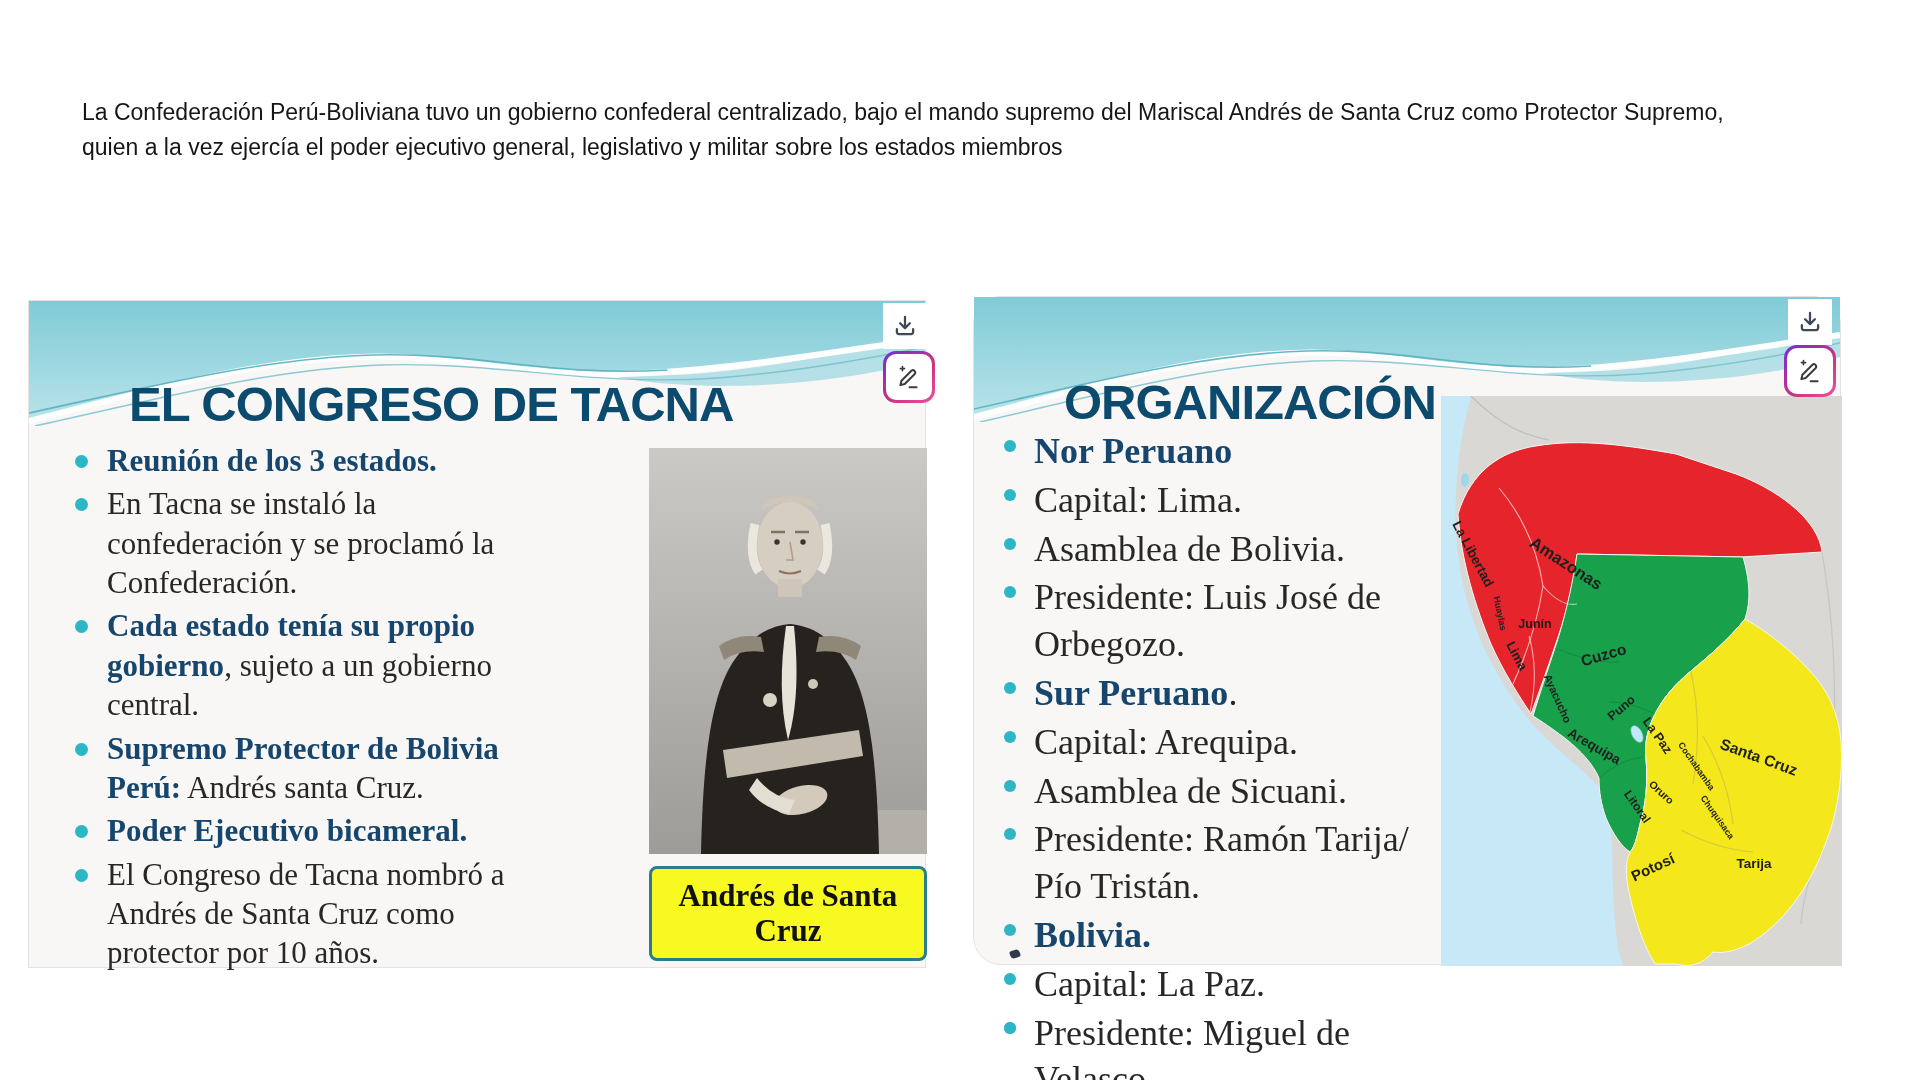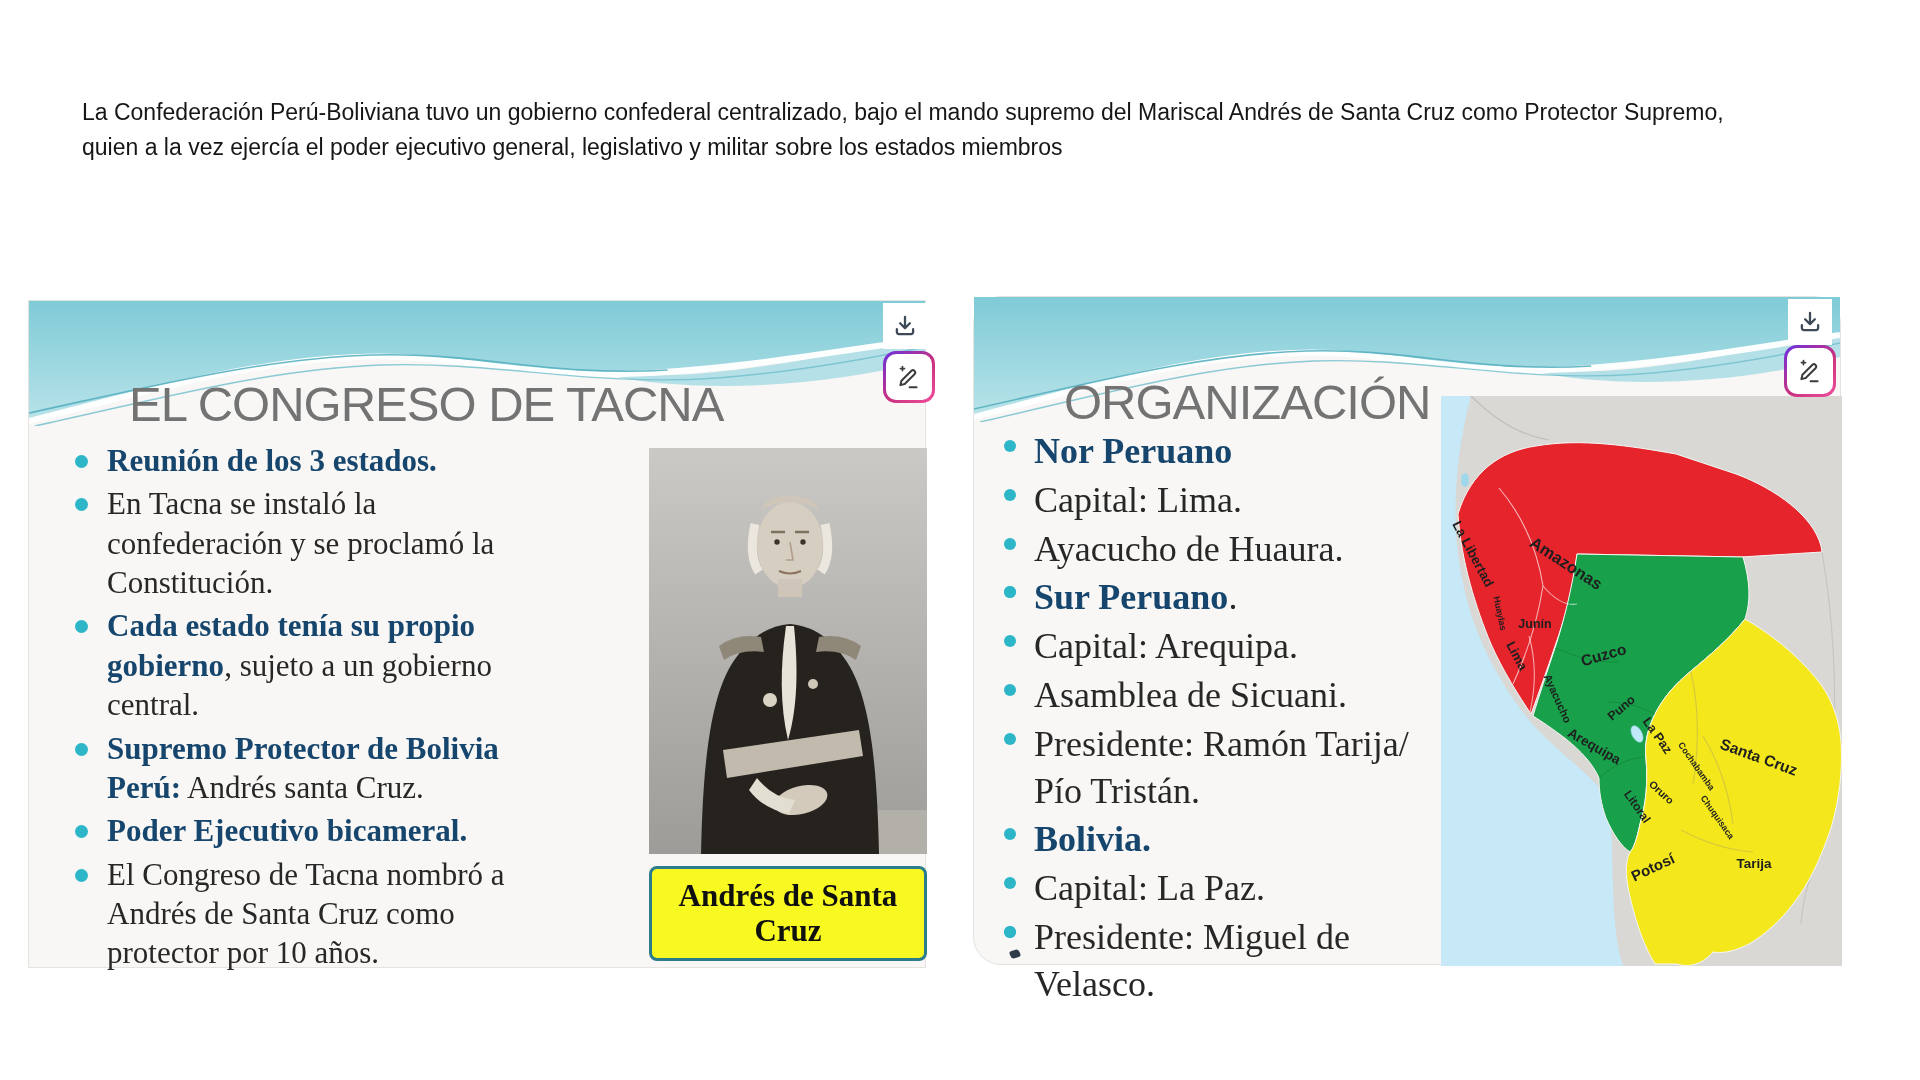--- a/index.html
+++ b/index.html
@@ -8,21 +8,21 @@
 
   .intro{position:absolute;left:82px;top:72px;width:1655px;
          font-size:23px;line-height:1.52;color:#161616;}
 
   .slide{position:absolute;background:#f8f7f5;border:1px solid #e5e3df;
          box-sizing:border-box;overflow:visible;}
   #slide-left{left:28px;top:300px;width:898px;height:668px;}
   #slide-right{left:973px;top:296px;width:868px;height:669px;border-radius:28px;}
 
   .wave{position:absolute;left:0;top:0;width:100%;height:125px;display:block;}
-  .slide-title{position:absolute;font-weight:normal;color:#737373;letter-spacing:-1px;
+  .slide-title{position:absolute;font-weight:bold;color:#0c4a6e;letter-spacing:-1px;
                white-space:nowrap;z-index:3;}
   #slide-left .slide-title{left:100px;top:34px;font-size:49px;}
   #slide-right .slide-title{left:90px;top:36px;font-size:49px;}
 
   ul.bullets{position:absolute;list-style:none;margin:0;padding:0;z-index:2;
              font-family:"Liberation Serif",serif;color:#272727;}
   #slide-left ul.bullets{left:42px;top:140px;width:478px;font-size:31px;line-height:1.27;}
   #slide-right ul.bullets{left:26px;top:108px;width:448px;font-size:36px;line-height:1.3;margin-top:23px;}
   ul.bullets li{position:relative;padding-left:36px;margin-bottom:4px;}
   #slide-right ul.bullets li{margin-bottom:2px;padding-left:34px;}
@@ -91,21 +91,21 @@
       <svg width="28" height="28" viewBox="0 0 24 24">
         <path d="M5.5 15.2 L14.1 6.6 a2 2 0 0 1 2.8 2.8 L8.3 18 L4.6 19 Z" fill="none" stroke="#3c3c3c" stroke-width="1.7" stroke-linejoin="round"></path>
         <path d="M12.5 20.7 h6" stroke="#3c3c3c" stroke-width="1.7" stroke-linecap="round"></path>
         <path d="M4.6 4.8 h3.6 M6.4 3 v3.6" stroke="#3c3c3c" stroke-width="1.4" stroke-linecap="round"></path>
       </svg>
     </div>
   </div>
 
   <ul class="bullets">
     <li><span class="dot"></span><span class="b">Reunión de los 3 estados.</span><span></span></li>
-    <li><span class="dot"></span><span class="b"></span><span>En Tacna se instaló la confederación y se proclamó la Constitución.</span></li>
+    <li><span class="dot"></span><span class="b"></span><span>En Tacna se instaló la confederación y se proclamó la Confederación.</span></li>
     <li><span class="dot"></span><span class="b">Cada estado tenía su propio gobierno</span><span>, sujeto a un gobierno central.</span></li>
     <li><span class="dot"></span><span class="b">Supremo Protector de Bolivia Perú:</span><span> Andrés santa Cruz.</span></li>
     <li><span class="dot"></span><span class="b">Poder Ejecutivo bicameral.</span><span></span></li>
     <li><span class="dot"></span><span class="b"></span><span>El Congreso de Tacna nombró a Andrés de Santa Cruz como protector por 10 años.</span></li>
   </ul>
 
   <svg class="portrait" viewBox="0 0 278 406">
     <defs>
       <linearGradient id="pg1" x1="0" y1="0" x2="0" y2="1">
         <stop offset="0" stop-color="#cbc9c5"></stop>
@@ -169,22 +169,22 @@
         <path d="M5.5 15.2 L14.1 6.6 a2 2 0 0 1 2.8 2.8 L8.3 18 L4.6 19 Z" fill="none" stroke="#3c3c3c" stroke-width="1.7" stroke-linejoin="round"></path>
         <path d="M12.5 20.7 h6" stroke="#3c3c3c" stroke-width="1.7" stroke-linecap="round"></path>
         <path d="M4.6 4.8 h3.6 M6.4 3 v3.6" stroke="#3c3c3c" stroke-width="1.4" stroke-linecap="round"></path>
       </svg>
     </div>
   </div>
 
   <ul class="bullets">
     <li><span class="dot"></span><span class="b">Nor Peruano</span><span></span></li>
     <li><span class="dot"></span><span class="b"></span><span>Capital: Lima.</span></li>
-    <li><span class="dot"></span><span class="b"></span><span>Ayacucho de Huaura.</span></li>
-    <li><span class="dot"></span><span class="b"></span></li>
+    <li><span class="dot"></span><span class="b"></span><span>Asamblea de Bolivia.</span></li>
+    <li><span class="dot"></span><span class="b"></span><span>Presidente: Luis José de Orbegozo.</span></li>
     <li><span class="dot"></span><span class="b">Sur Peruano</span><span>.</span></li>
     <li><span class="dot"></span><span class="b"></span><span>Capital: Arequipa.</span></li>
     <li><span class="dot"></span><span class="b"></span><span>Asamblea de Sicuani.</span></li>
     <li><span class="dot"></span><span class="b"></span><span>Presidente: Ramón Tarija/ Pío Tristán.</span></li>
     <li><span class="dot"></span><span class="b">Bolivia.</span><span></span></li>
     <li><span class="dot"></span><span class="b"></span><span>Capital: La Paz.</span></li>
     <li><span class="dot"></span><span class="b"></span></li>
     <li><span class="dot"></span><span class="b"></span><span>Presidente: Miguel de Velasco.</span></li>
   </ul>
 

